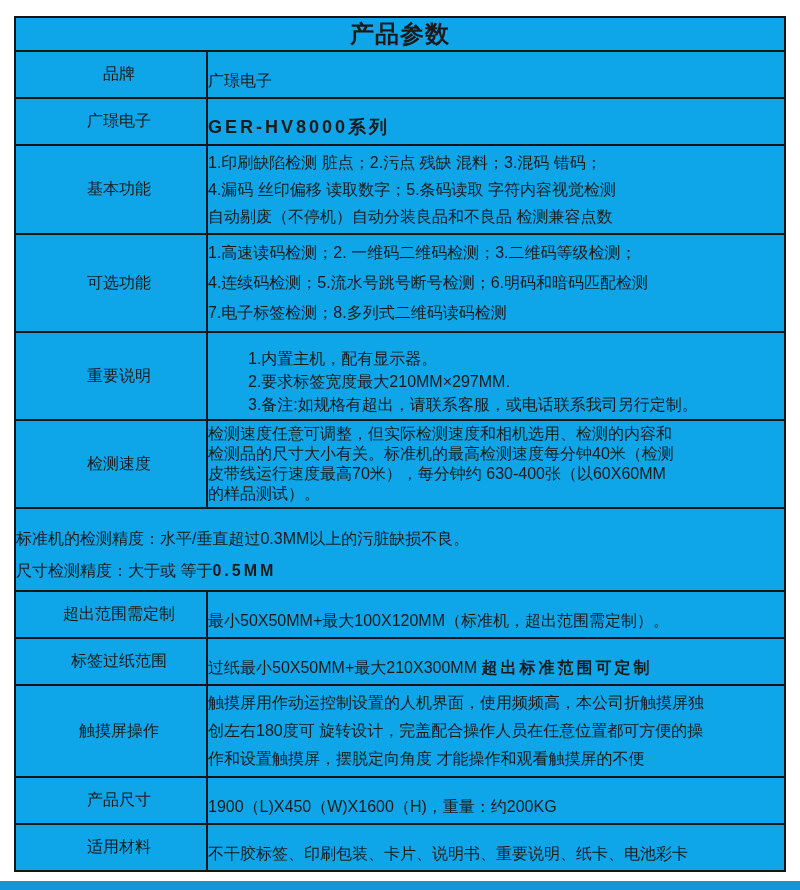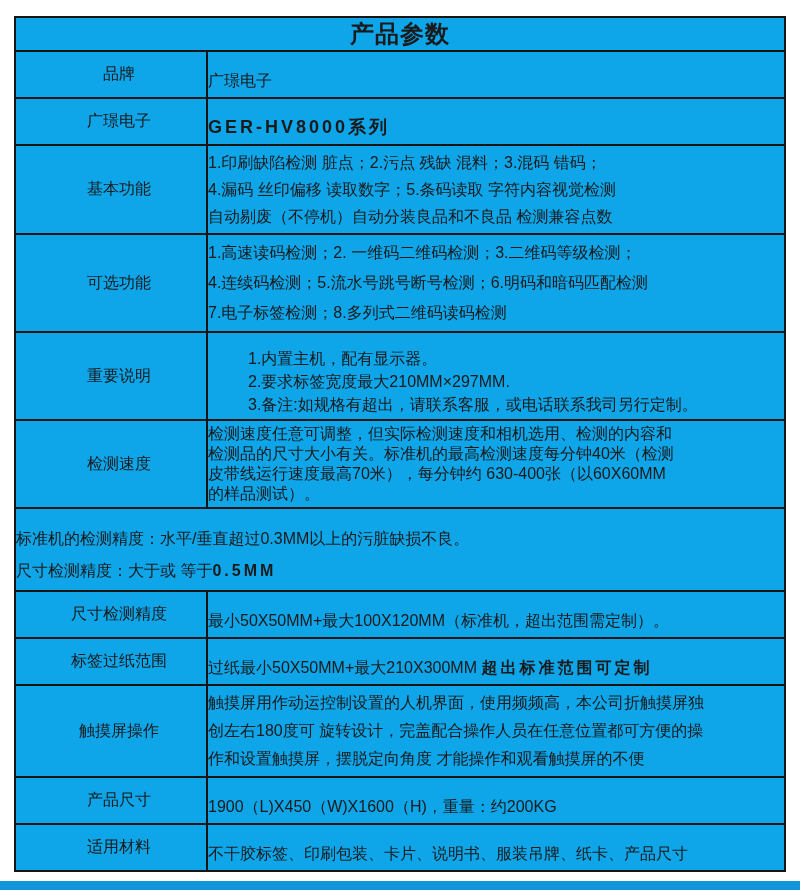--- a/index.html
+++ b/index.html
@@ -116,21 +116,21 @@
   </div>
 
   <div class="row r6">
     <div class="cell value">
       <div class="val-text"><span>标准机的检测精度：水平/垂直超过0.3MM以上的污脏缺损不良。
 尺寸检测精度：大于或 等于</span><span class="b sp">0.5MM</span></div>
     </div>
   </div>
 
   <div class="row r7">
-    <div class="cell label">尺寸检测精度</div>
+    <div class="cell label">超出范围需定制</div>
     <div class="cell value">
       <div class="val-text"><span>最小50X50MM+最大100X120MM（标准机，超出范围需定制）。</span></div>
     </div>
   </div>
 
   <div class="row r8">
     <div class="cell label">标签过纸范围</div>
     <div class="cell value">
       <div class="val-text"><span>过纸最小50X50MM+最大210X300MM  </span><span class="b sp">超出标准范围可定制</span></div>
     </div>
@@ -148,21 +148,21 @@
   <div class="row r10">
     <div class="cell label">产品尺寸</div>
     <div class="cell value">
       <div class="val-text"><span>1900（L)X450（W)X1600（H)，重量：约200KG</span></div>
     </div>
   </div>
 
   <div class="row r11">
     <div class="cell label">适用材料</div>
     <div class="cell value">
-      <div class="val-text"><span>不干胶标签、印刷包装、卡片、说明书、服装吊牌、纸卡、产品尺寸</span></div>
+      <div class="val-text"><span>不干胶标签、印刷包装、卡片、说明书、重要说明、纸卡、电池彩卡</span></div>
     </div>
   </div>
 </div>
   </div>
 
   <div class="bottom-bar" style="background: rgb(18, 150, 219);"></div>
 
 </div>
 
 </body></html>

